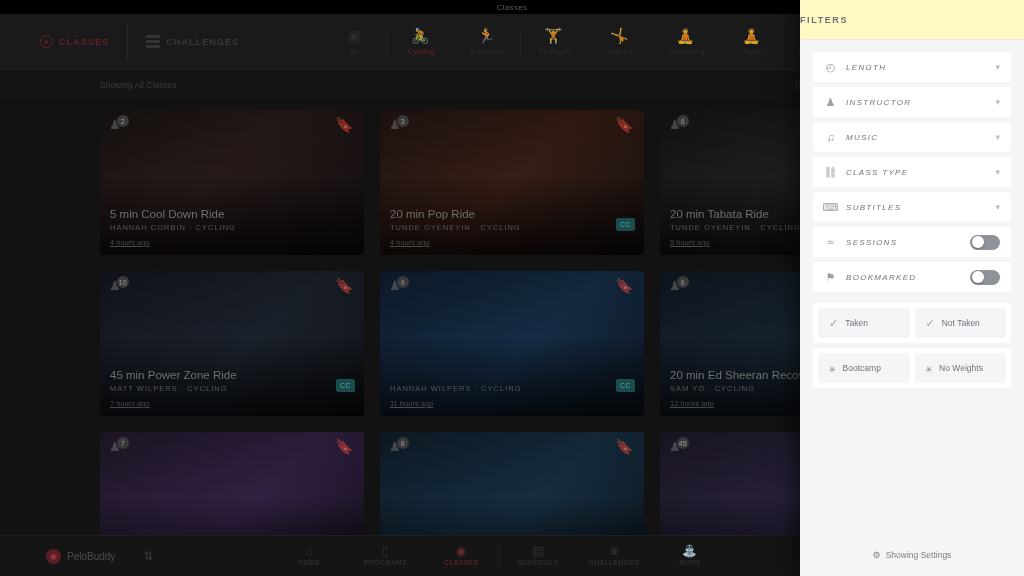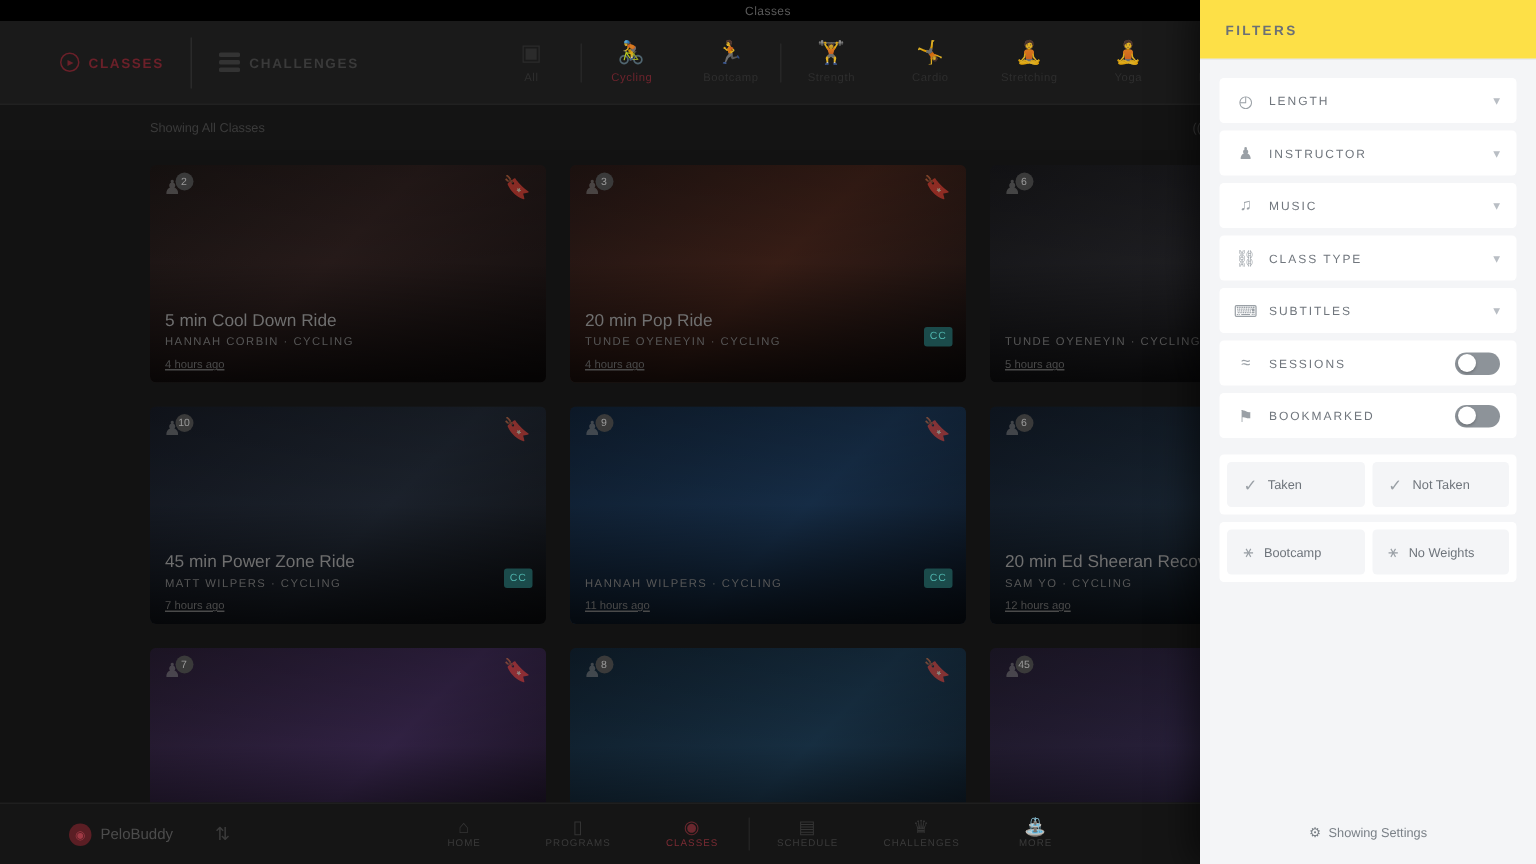--- a/index.html
+++ b/index.html
@@ -87,31 +87,31 @@
            color:#3a3a3a; font-size:6.5px; letter-spacing:.7px; }
   .bitem.active { color:#7a2b33; }
   .bitem .g { font-size:12px; line-height:12px; opacity:.85; }
   .bsep { width:1px; height:22px; background:#222; align-self:center; }
 
   
   .panel {
     position:absolute; top:0; right:0; width:224px; height:576px; background:#f4f5f7;
     box-shadow: -6px 0 22px rgba(0,0,0,.55); display:flex; flex-direction:column;
   }
-  .panel-head { height:40px; display:flex; align-items:center; padding-left:17px;
-    background:#fde047; border-bottom:1px solid #e7e9ec; }
+  .panel-head { height:40px; display:flex; align-items:center; 
+    background:#fef9c3; border-bottom:1px solid #e7e9ec; }
   .panel-title { font-size:9px; letter-spacing:1.6px; color:#6b7076; font-weight:bold; }
   .panel-body { flex:1; padding:12px 13px 0 13px; overflow:hidden; }
 
   .frow {
     height:30px; background:#fff; border-radius:3px; margin-bottom:5px;
     display:flex; align-items:center; padding:0 11px; gap:9px;
   }
   .frow .ic { width:13px; color:#9aa0a6; font-size:11px; display:flex; align-items:center; justify-content:center; }
-  .frow .lbl { flex:1; font-size:8px; letter-spacing:1.3px; color:#70767d; }
+  .frow .lbl { flex:1; font-size:8px; letter-spacing:1.3px; color:#70767d;font-style:italic; }
   .chev { color:#b9bec4; font-size:9px; }
 
   .toggle { width:30px; height:15px; border-radius:8px; background:#8d9399; position:relative; }
   .toggle .knob { position:absolute; top:1.5px; left:1.5px; width:12px; height:12px;
     border-radius:50%; background:#fff; box-shadow:0 1px 2px rgba(0,0,0,.25); }
 
   .pairwrap { background:#fff; border-radius:3px; padding:5px; display:flex; gap:5px; margin-bottom:5px; }
   .pairwrap.spaced { margin-top:11px; }
   .pill { flex:1; height:30px; background:#f4f5f7; border-radius:3px;
     display:flex; align-items:center; gap:7px; padding:0 11px; }
@@ -230,20 +230,21 @@
         </div>
         <div class="card">
           <div class="art" style="background:linear-gradient(135deg,#17171a 0%,#232327 55%,#111113 100%)"></div>
           <div class="scrim"></div>
           <div class="badge">
             <span class="person">♟</span>
             <span class="count">6</span>
           </div>
           <div class="bookmark">🔖</div>
           <div class="meta">
+            <div class="title">20 min Tabata Ride</div>
             <div class="sub">TUNDE OYENEYIN  ·  CYCLING</div>
             <div class="ago">5 hours ago</div>
           </div>
         </div>
         <div class="card">
           <div class="art" style="background:linear-gradient(135deg,#141821 0%,#1e2530 55%,#101216 100%)"></div>
           <div class="scrim"></div>
           <div class="badge">
             <span class="person">♟</span>
             <span class="count">10</span>

